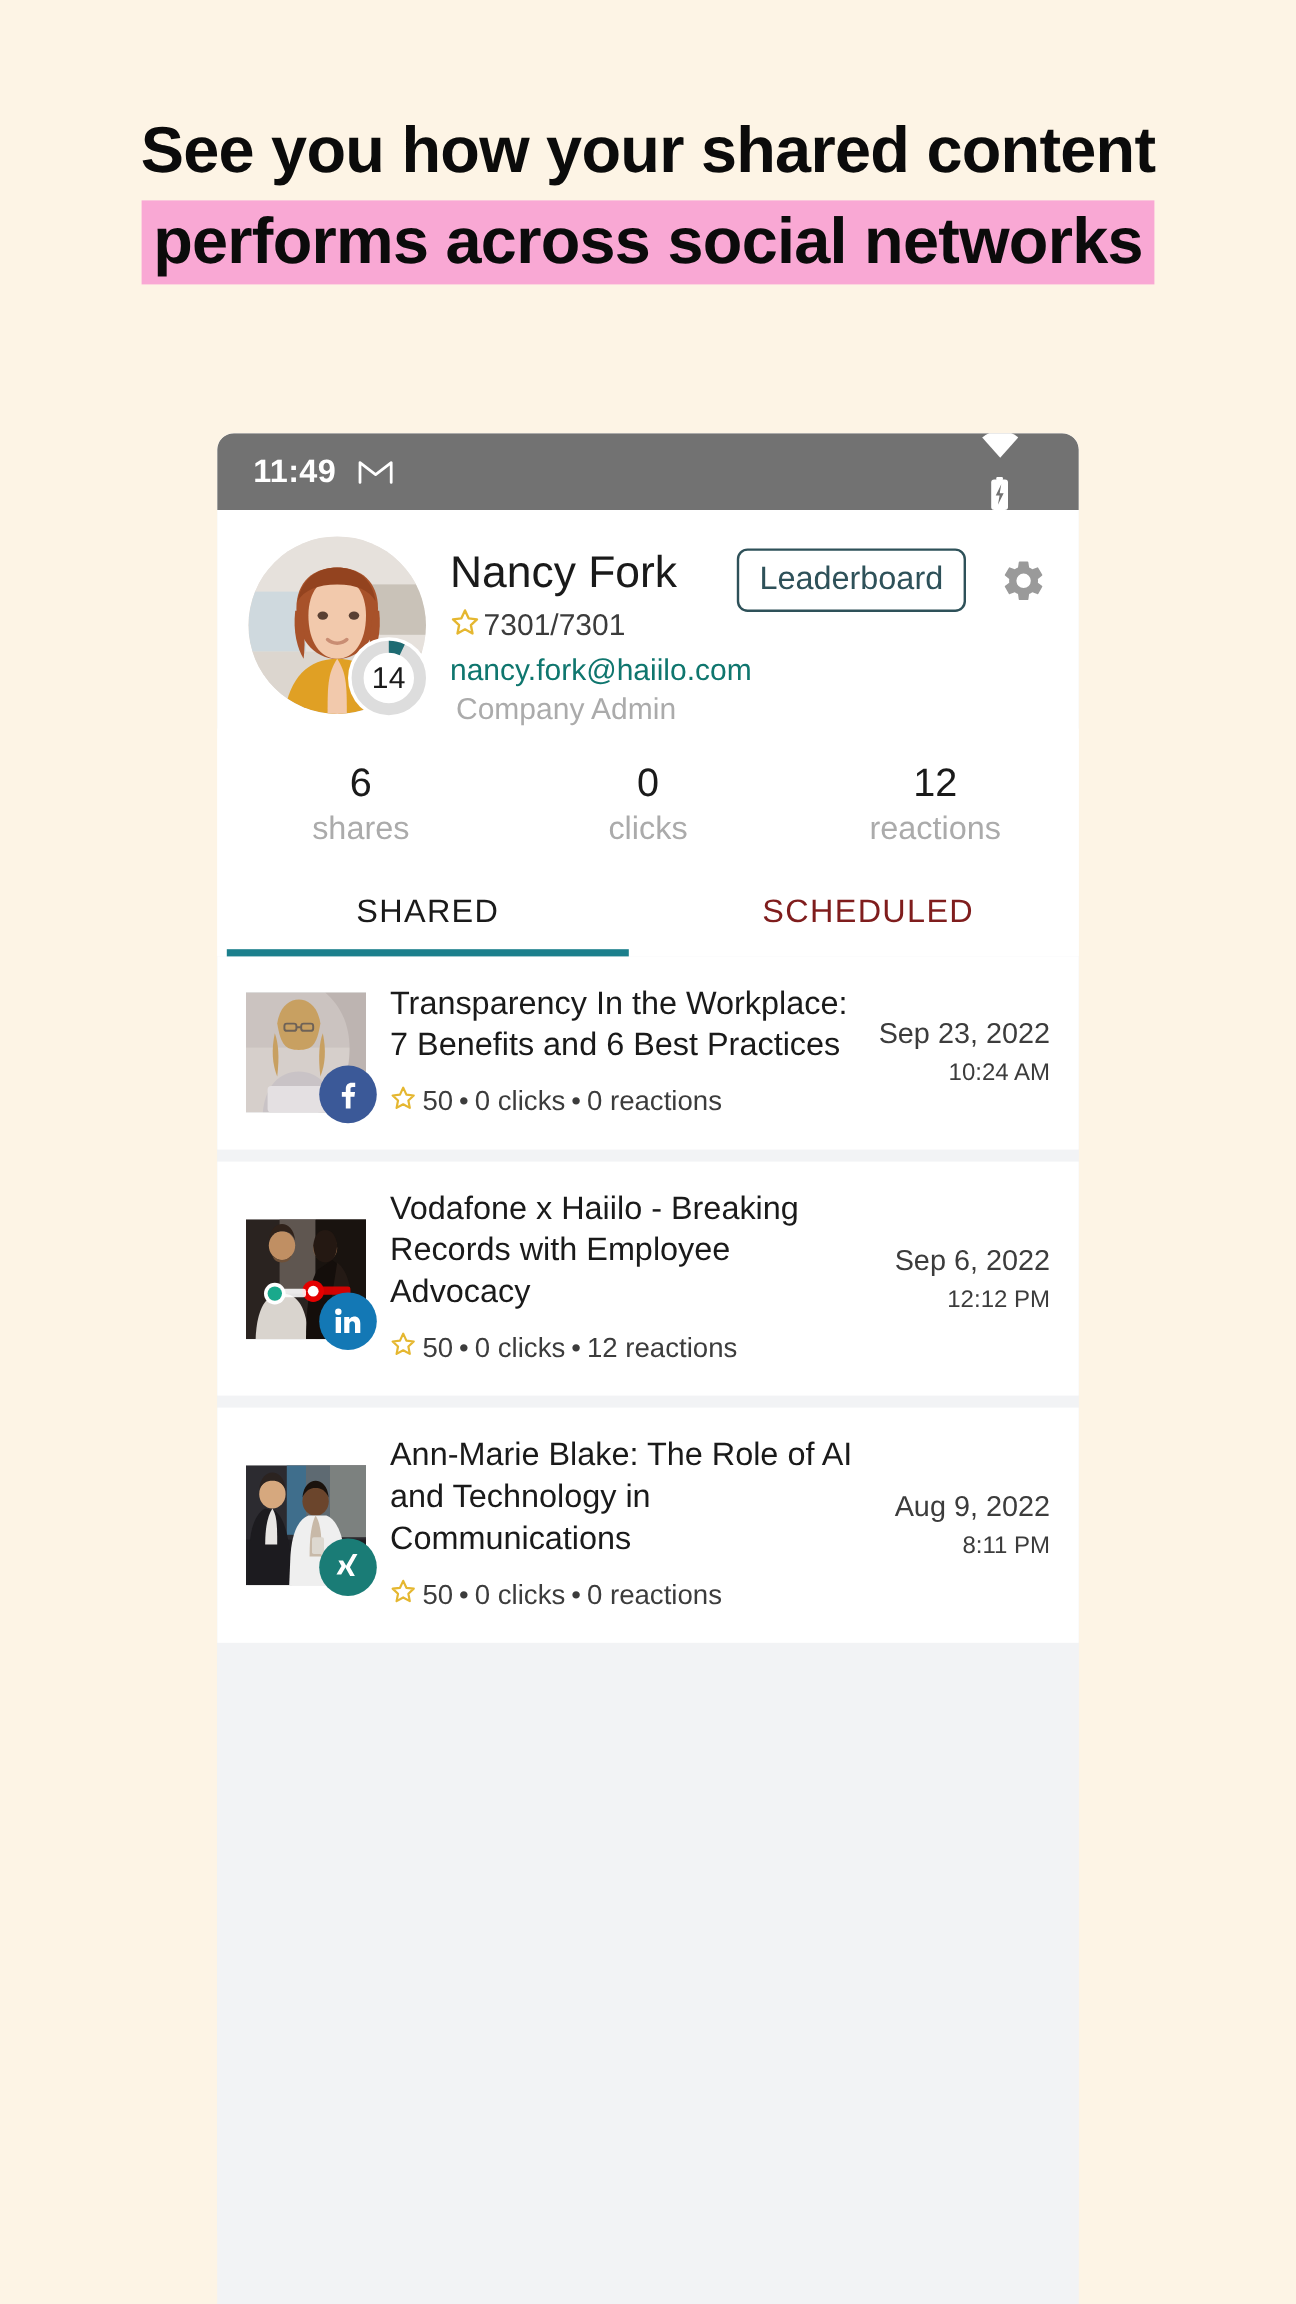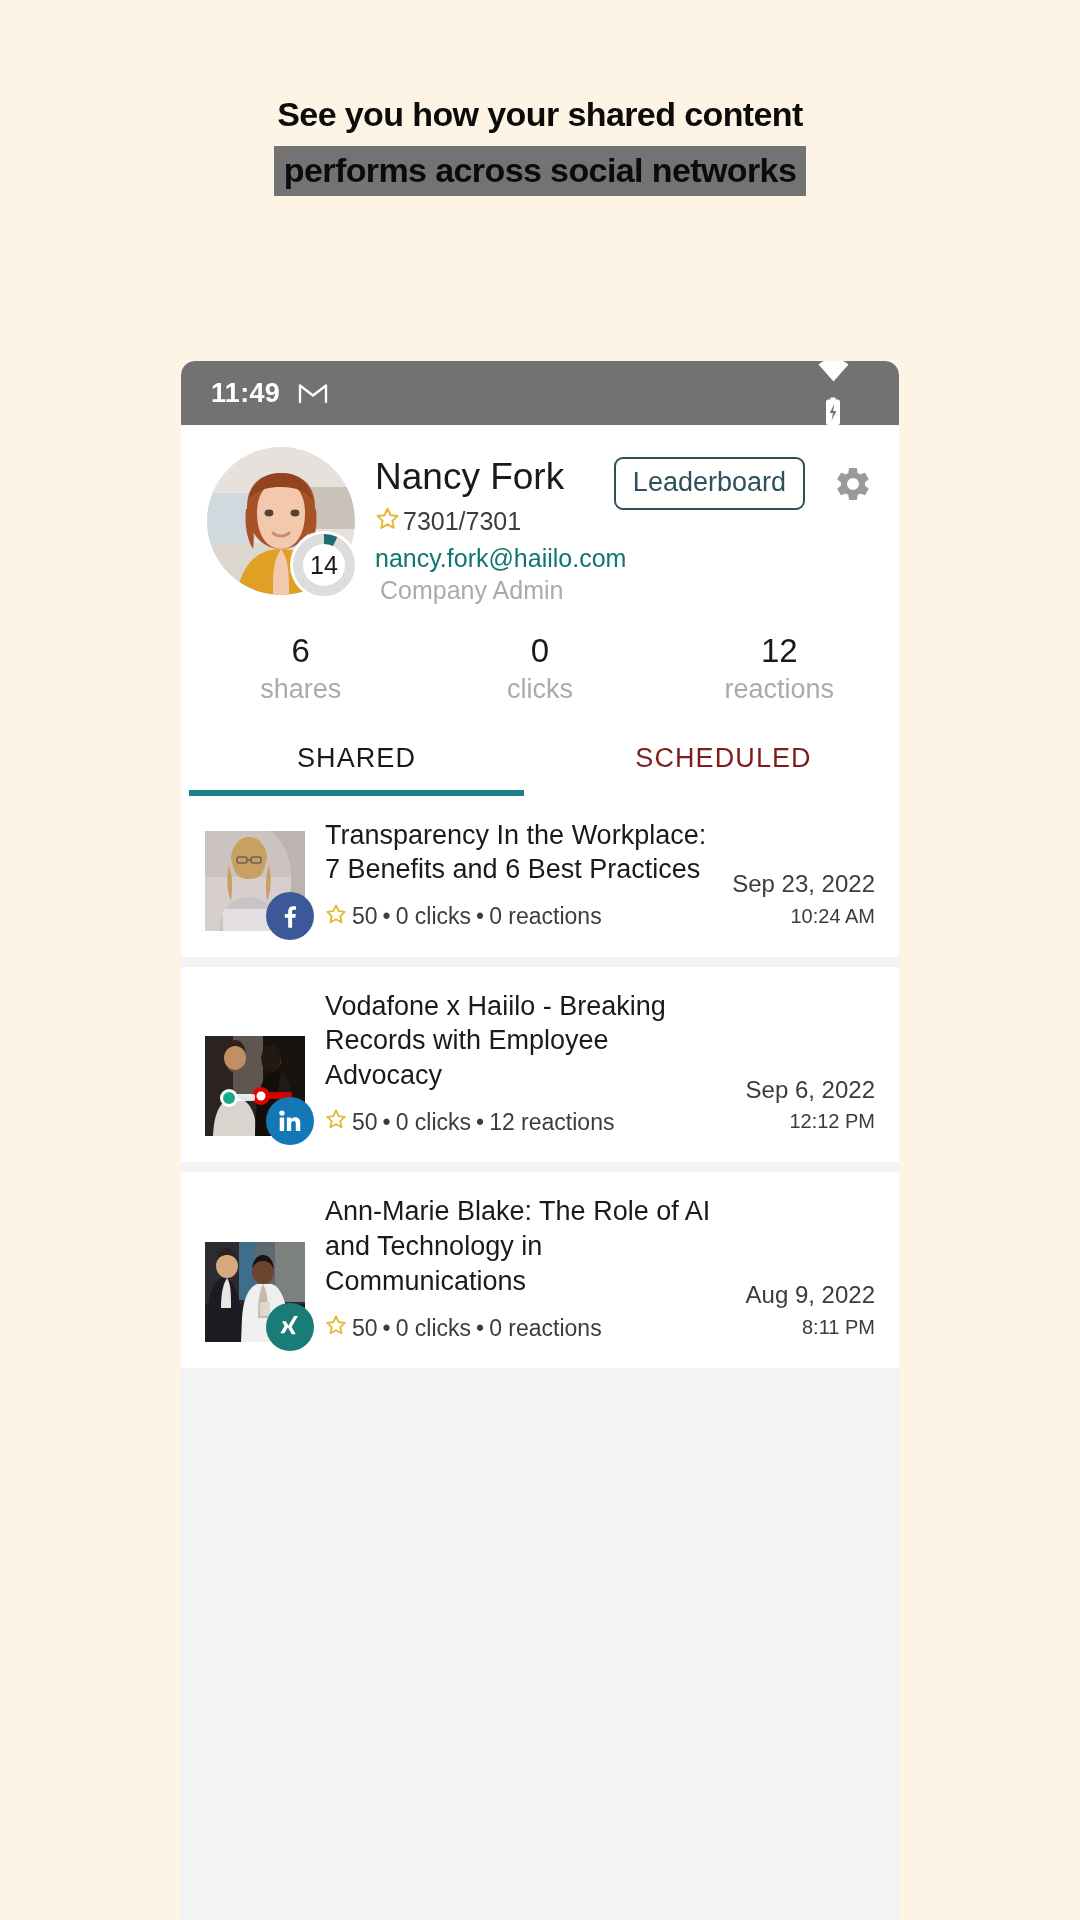--- a/index.html
+++ b/index.html
@@ -19,29 +19,29 @@
   .headline {
     position: absolute;
     top: 96px;
     left: 0;
     width: 1080px;
     text-align: center;
     line-height: 1.08;
   }
   .headline-line {
     display: block;
-    font-size: 34px;
+    font-size: 54px;
     font-weight: bold;
     color: #0B0B0B;
     letter-spacing: -0.6px;
     white-space: nowrap;
   }
   .headline-line.line1 { margin-bottom: 13px; }
   .headline-line.line2 .hl {
-    background: #737373;
+    background: #f9a8d4;
     padding: 7px 10px 9px 10px;
     display: inline-block;
     line-height: 1.0;
   }
 
   
   .phone {
     position: absolute;
     left: 181px;
     top: 361px;
@@ -247,21 +247,21 @@
     background: #1B7F8C;
   }
 
   
   .feed { background: #F2F3F5; }
   .feed-card {
     background: #FFFFFF;
     margin-bottom: 10px;
     padding: 22px 24px 26px 24px;
     display: flex;
-    align-items: flex-end;
+    align-items: center;
     box-sizing: border-box;
   }
   .thumb-wrap {
     position: relative;
     width: 100px;
     height: 100px;
     flex: 0 0 auto;
     margin-top: 4px;
   }
   .thumb {

